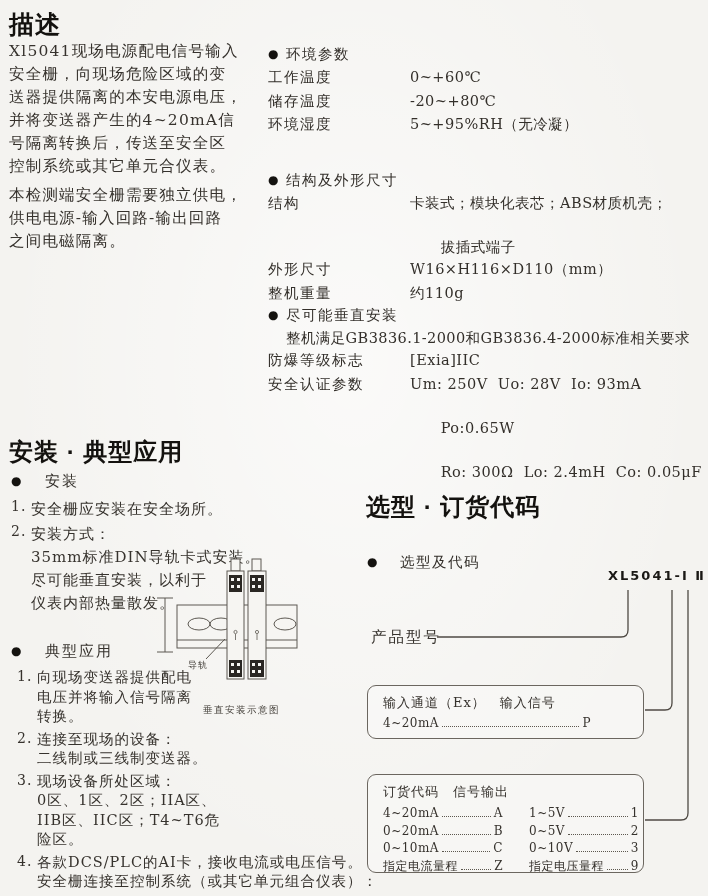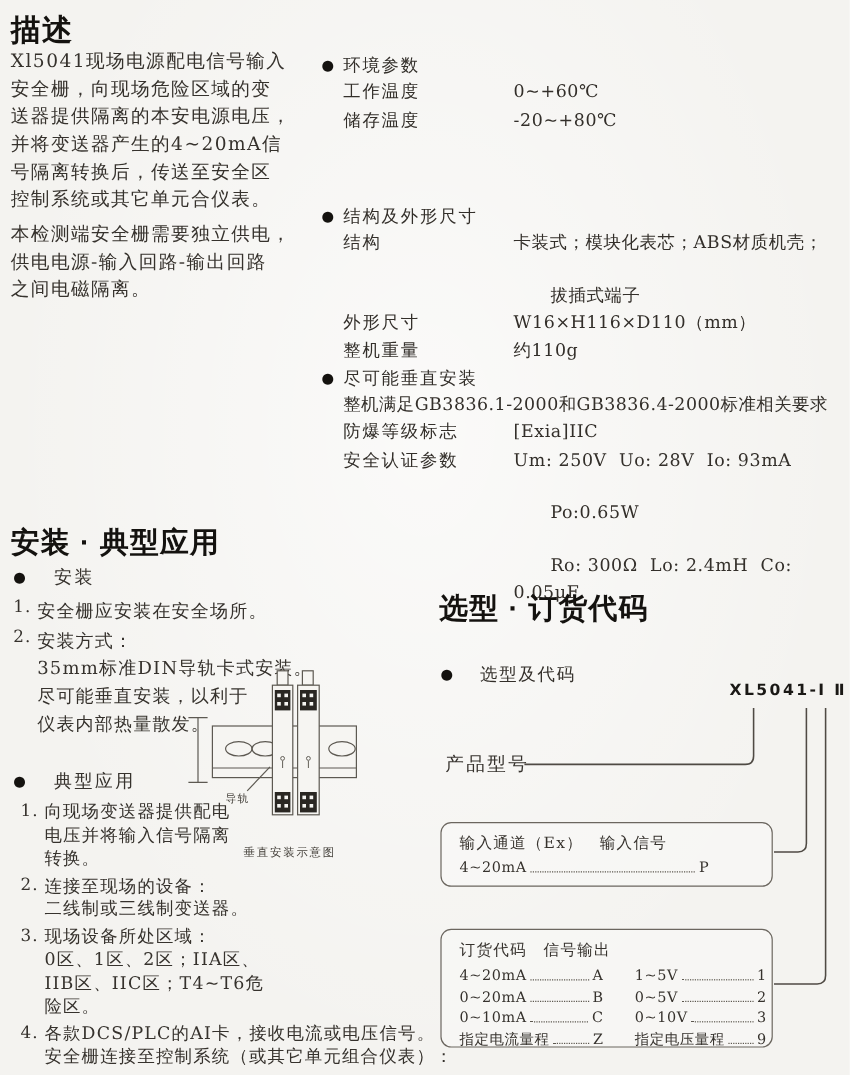--- a/index.html
+++ b/index.html
@@ -23,21 +23,21 @@
     color:#14120f;
   }
   
   .desc-line{font-size:15.5px;line-height:23px;letter-spacing:1.2px;white-space:nowrap;}
   .para2{margin-top:6px;}
   
   .spec{font-size:14.5px;color:#332f2a;}
   .spec .title-row{display:flex;align-items:center;height:24px;}
   .bullet{display:inline-block;width:18px;font-size:12px;color:#14120f;flex:0 0 18px;}
   .spec .title{letter-spacing:1.5px;}
-  .spec .row{display:flex;margin-left:18px;line-height:23.5px;align-items:flex-start;}
+  .spec .row{display:flex;line-height:23.5px;align-items:flex-start;}
   .spec .lbl{flex:0 0 142px;letter-spacing:1.5px;}
   .spec .val{white-space:pre-wrap;letter-spacing:.5px;line-height:22px;}
   .spec .fullline{margin-left:18px;line-height:22px;letter-spacing:.4px;}
   
   .list{font-size:15px;letter-spacing:1px;color:#36322d;}
   .list .title-row{display:flex;align-items:center;height:26px;margin-bottom:4px;}
   .list .title{font-size:15px;letter-spacing:2px;}
   .item{display:flex;margin-top:2px;}
   .item .num{flex:0 0 20px;font-size:14px;}
   .item .lines div{line-height:23px;white-space:nowrap;}
@@ -92,20 +92,24 @@
       <span class="title">环境参数</span>
     </div>
     <div class="row">
       <span class="lbl">工作温度</span>
       <span class="val">0~+60℃</span>
     </div>
     <div class="row">
       <span class="lbl">储存温度</span>
       <span class="val">-20~+80℃</span>
     </div>
+    <div class="row">
+      <span class="lbl">环境湿度</span>
+      <span class="val">5~+95%RH（无冷凝）</span>
+    </div>
   </div>
 
   <div class="spec abs" style="left:268px;top:168px;width:430px;">
     <div class="title-row">
       <span class="bullet">●</span>
       <span class="title">结构及外形尺寸</span>
     </div>
     <div class="row">
       <span class="lbl">结构</span>
       <span class="val"><span>卡装式；模块化表芯；ABS材质机壳；</span><br>

